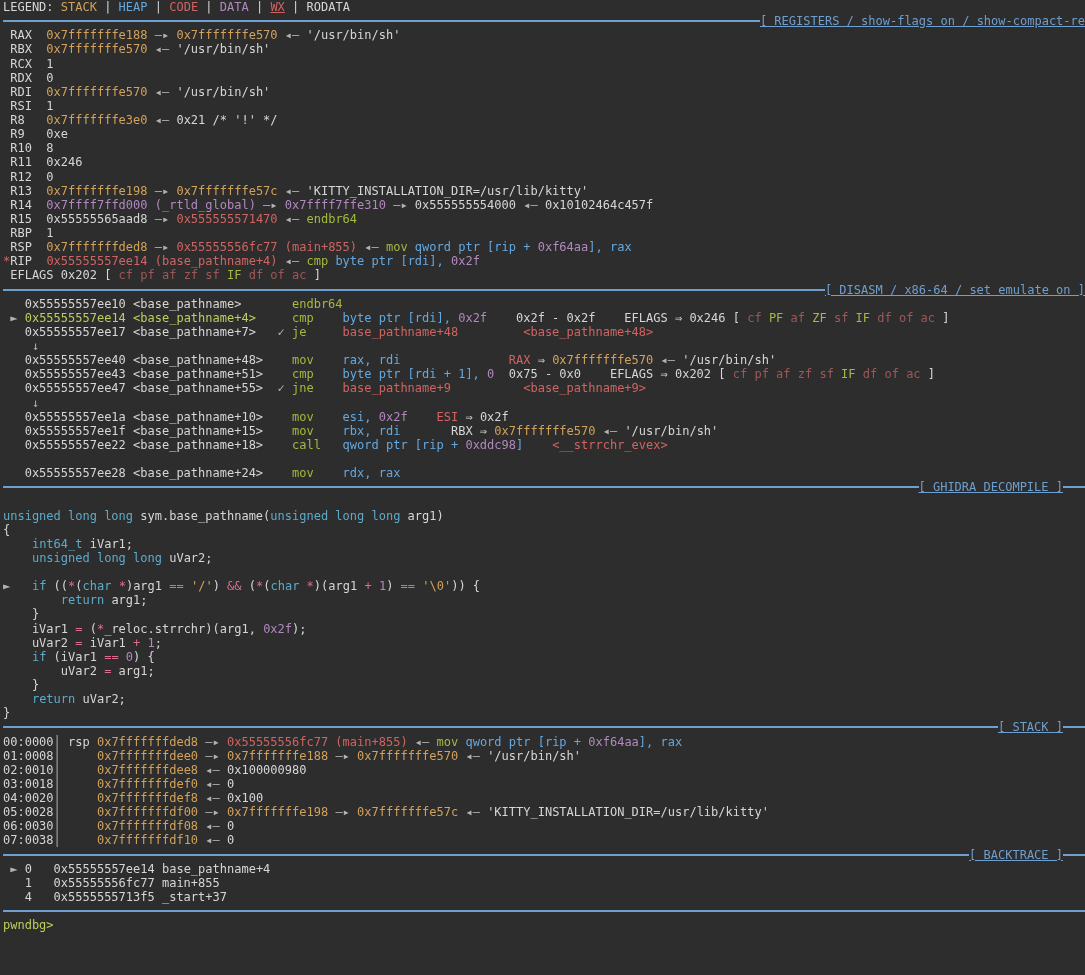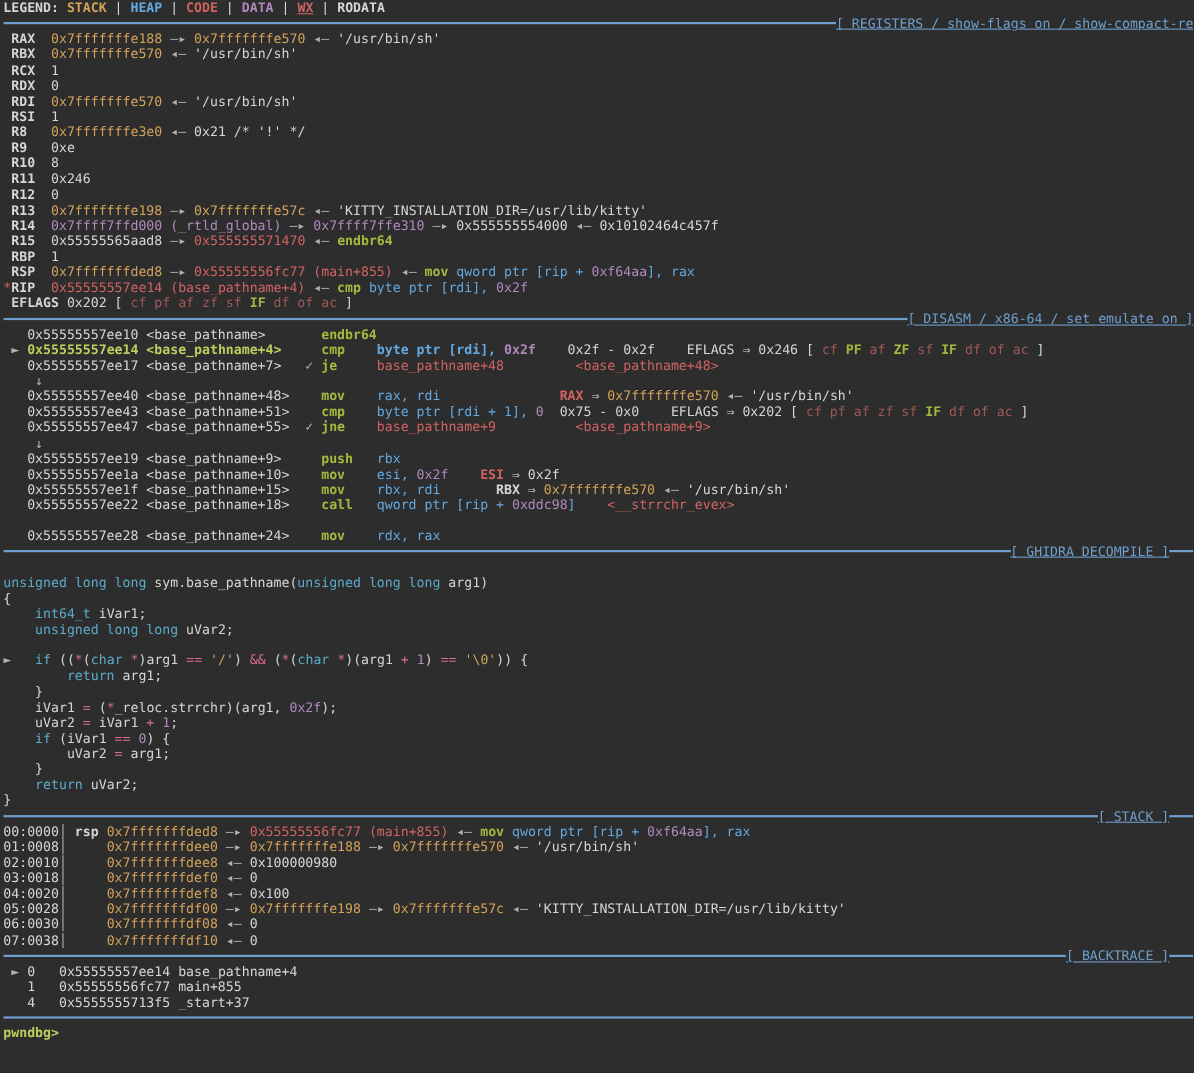--- a/index.html
+++ b/index.html
@@ -8,21 +8,21 @@
     background:var(--bg,#2d2d2d);overflow:hidden;
     font-family:"DejaVu Sans Mono",monospace;
     font-size:12px;line-height:14.13px;color:var(--fg,#d6d6d6);
     padding-left:3px;
   }
   .row{white-space:pre;height:14.13px;overflow:hidden;}
   .hdr-row{display:flex;align-items:center;height:14.13px;color:var(--hdr,#6f9fce);white-space:pre;overflow:hidden;text-decoration:underline;}
   .hrule{flex:1 1 auto;height:2px;background:var(--hdr,#6f9fce);}
   .hrule.short{flex:0 0 22px;}
   .hdr-label{flex:0 0 auto;}
-  .c-b{font-weight:bold}
+  .c-b{font-weight:normal}
   .c-u{text-decoration:underline}
   .c-fg{color:var(--fg)} .c-yel{color:var(--yel)} .c-red{color:var(--red)}
   .c-drd{color:var(--drd)} .c-pur{color:var(--pur)} .c-blu{color:var(--blu)}
   .c-cyn{color:var(--cyn)} .c-grn{color:var(--grn)} .c-lgn{color:var(--lgn)}
   .c-pnk{color:var(--pnk)} .c-gry{color:var(--gry)}
 </style>
 </head>
 <body>
 
 <div id="screen">
@@ -54,21 +54,20 @@
       <section>
         <div class="hdr-row"><div class="hrule"></div><span class="hdr-label">[ DISASM / x86-64 / set emulate on ]</span></div>
         <div class="row"><span class="c-fg">   0x55555557ee10 &lt;base_pathname&gt;       </span><span class="c-grn c-b">endbr64</span></div>
         <div class="row"><span class="c-gry"> ► </span><span class="c-lgn c-b">0x55555557ee14 &lt;base_pathname+4&gt;</span><span class="c-fg">     </span><span class="c-grn c-b">cmp</span><span class="c-fg">    </span><span class="c-blu c-b">byte ptr [rdi], </span><span class="c-pur c-b">0x2f</span><span class="c-fg">    0x2f - 0x2f    EFLAGS ⇒ 0x246 [ </span><span class="c-drd">cf </span><span class="c-grn c-b">PF</span><span class="c-drd"> af </span><span class="c-grn c-b">ZF</span><span class="c-drd"> sf </span><span class="c-grn c-b">IF</span><span class="c-drd"> df of ac</span><span class="c-fg"> ]</span></div>
         <div class="row"><span class="c-fg">   0x55555557ee17 &lt;base_pathname+7&gt;   </span><span class="c-gry">✓ </span><span class="c-grn c-b">je</span><span class="c-fg">     </span><span class="c-red">base_pathname+48</span><span class="c-fg">         </span><span class="c-red">&lt;base_pathname+48&gt;</span></div>
         <div class="row"><span class="c-gry">    ↓</span></div>
         <div class="row"><span class="c-fg">   0x55555557ee40 &lt;base_pathname+48&gt;    </span><span class="c-grn c-b">mov</span><span class="c-fg">    </span><span class="c-blu">rax, rdi</span><span class="c-fg">               </span><span class="c-red c-b">RAX</span><span class="c-fg"> ⇒ </span><span class="c-yel">0x7fffffffe570</span><span class="c-gry"> ◂— </span><span class="c-fg">'/usr/bin/sh'</span></div>
         <div class="row"><span class="c-fg">   0x55555557ee43 &lt;base_pathname+51&gt;    </span><span class="c-grn c-b">cmp</span><span class="c-fg">    </span><span class="c-blu">byte ptr [rdi + 1], </span><span class="c-pur">0</span><span class="c-fg">  0x75 - 0x0    EFLAGS ⇒ 0x202 [ </span><span class="c-drd">cf pf af zf sf </span><span class="c-grn c-b">IF</span><span class="c-drd"> df of ac</span><span class="c-fg"> ]</span></div>
         <div class="row"><span class="c-fg">   0x55555557ee47 &lt;base_pathname+55&gt;  </span><span class="c-gry">✓ </span><span class="c-grn c-b">jne</span><span class="c-fg">    </span><span class="c-red">base_pathname+9</span><span class="c-fg">          </span><span class="c-red">&lt;base_pathname+9&gt;</span></div>
         <div class="row"><span class="c-gry">    ↓</span></div>
-        <div class="row"><span class="c-fg">   0x55555557ee19 &lt;base_pathname+9&gt;     </span><span class="c-grn c-b">push</span><span class="c-fg">   </span><span class="c-blu">rbx</span></div>
         <div class="row"><span class="c-fg">   0x55555557ee1a &lt;base_pathname+10&gt;    </span><span class="c-grn c-b">mov</span><span class="c-fg">    </span><span class="c-blu">esi, </span><span class="c-pur">0x2f</span><span class="c-fg">    </span><span class="c-red c-b">ESI</span><span class="c-fg"> ⇒ 0x2f</span></div>
         <div class="row"><span class="c-fg">   0x55555557ee1f &lt;base_pathname+15&gt;    </span><span class="c-grn c-b">mov</span><span class="c-fg">    </span><span class="c-blu">rbx, rdi</span><span class="c-fg">       </span><span class="c-fg c-b">RBX</span><span class="c-fg"> ⇒ </span><span class="c-yel">0x7fffffffe570</span><span class="c-gry"> ◂— </span><span class="c-fg">'/usr/bin/sh'</span></div>
         <div class="row"><span class="c-fg">   0x55555557ee22 &lt;base_pathname+18&gt;    </span><span class="c-grn c-b">call</span><span class="c-fg">   </span><span class="c-blu">qword ptr [rip + </span><span class="c-pur">0xddc98</span><span class="c-blu">]</span><span class="c-fg">    </span><span class="c-red">&lt;__strrchr_evex&gt;</span></div>
         <div class="row">&nbsp;</div>
         <div class="row"><span class="c-fg">   0x55555557ee28 &lt;base_pathname+24&gt;    </span><span class="c-grn c-b">mov</span><span class="c-fg">    </span><span class="c-blu">rdx, rax</span></div>
       </section>
       <section>
         <div class="hdr-row"><div class="hrule"></div><span class="hdr-label">[ GHIDRA DECOMPILE ]</span><div class="hrule short"></div></div>
         <div class="row">&nbsp;</div>
         <div class="row"><span class="c-cyn">unsigned long long</span><span class="c-fg"> sym.base_pathname(</span><span class="c-cyn">unsigned long long</span><span class="c-fg"> arg1)</span></div>

